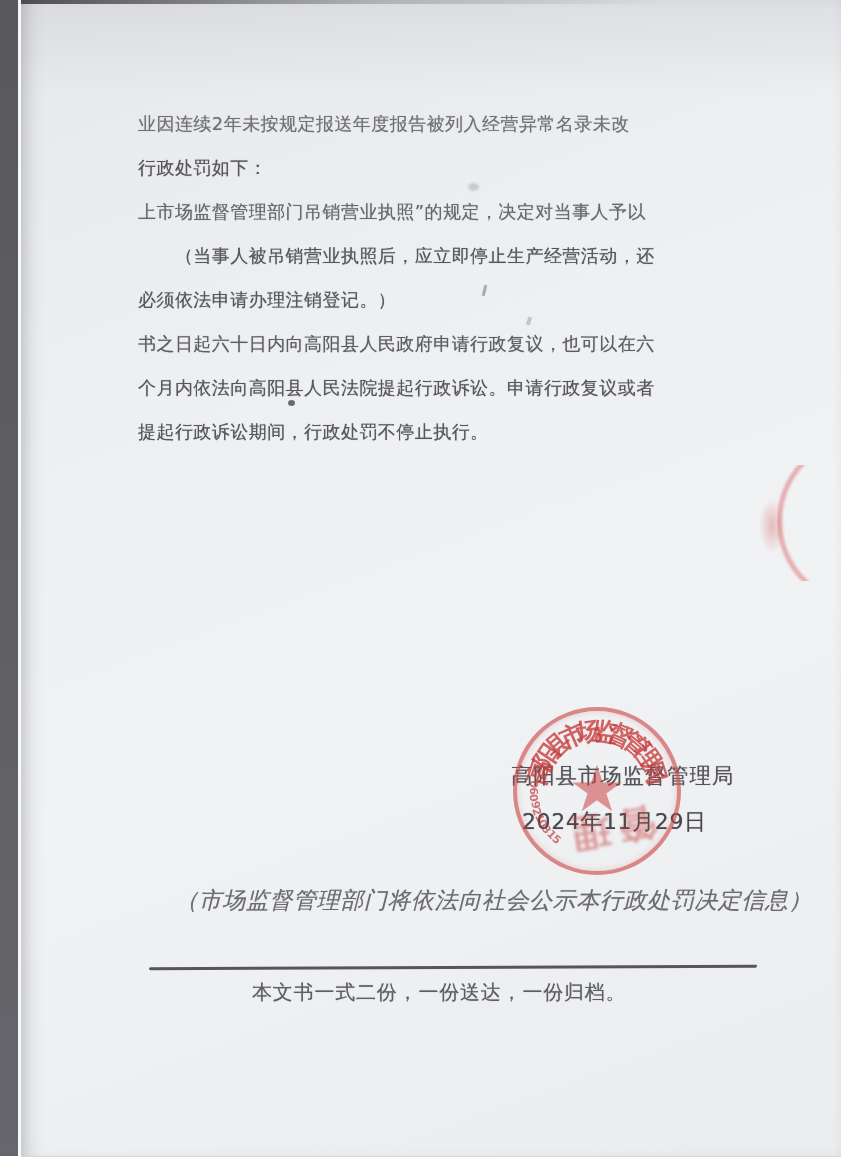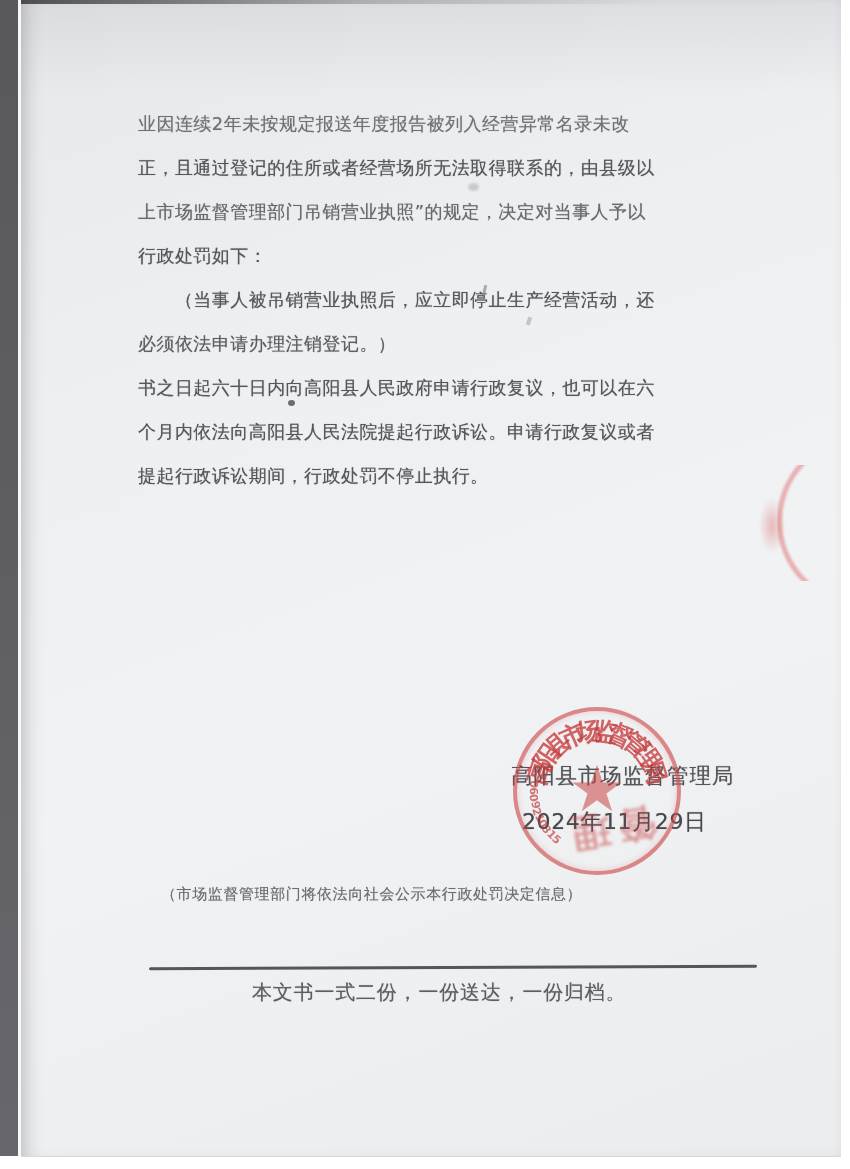--- a/index.html
+++ b/index.html
@@ -25,22 +25,22 @@
   .bline{white-space:pre;height:44px;}
   .bline:nth-child(1){opacity:.82;}
   .bline:nth-child(3){opacity:.88;}
   .bline:nth-child(6){opacity:.95;}
   
   .sig-org{position:absolute;left:450px;top:761px;font-size:21.5px;letter-spacing:.8px;
     color:#46464c;text-shadow:0 0 .9px rgba(70,70,78,.6);opacity:.92;white-space:pre;margin-left:40px;}
   .sig-date{position:absolute;left:501px;top:807px;font-size:22px;letter-spacing:.6px;
     color:#3f3f45;text-shadow:0 0 .9px rgba(70,70,78,.6);opacity:.95;white-space:pre;}
   
-  .footnote{position:absolute;left:140px;top:885px;font-size:15px;letter-spacing:.6px;
-    color:#55555c;text-shadow:0 0 .8px rgba(80,80,88,.55);opacity:.85;white-space:pre;}
+  .footnote{position:absolute;left:154px;top:885px;font-size:23px;letter-spacing:.6px;
+    color:#55555c;text-shadow:0 0 .8px rgba(80,80,88,.55);opacity:.85;white-space:pre;font-style:italic;}
   .rule{position:absolute;left:128px;top:966px;width:608px;height:2.6px;background:#3b3b40;
     transform:rotate(-.25deg);opacity:.85;border-radius:2px;}
   .footer-note{position:absolute;left:231px;top:979px;font-size:20px;letter-spacing:.8px;
     color:#4a4a50;text-shadow:0 0 .9px rgba(70,70,78,.6);opacity:.88;white-space:pre;}
   
   .seal{position:absolute;left:492px;top:707px;width:168px;height:168px;filter:blur(.4px);}
   .seal-ring{position:absolute;left:0;top:0;width:168px;height:168px;border-radius:50%;
     border:4.5px solid rgba(203,70,70,.62);box-sizing:border-box;
     box-shadow:inset 0 0 6px rgba(210,90,90,.25);}
   .seal-star{position:absolute;left:42px;top:40px;width:84px;height:84px;line-height:84px;
@@ -75,23 +75,22 @@
 <div class="stage">
   <div class="scan-strip"></div>
   <div class="strip-gap"></div>
 
   <div class="page">
     <div class="top-shade"></div>
     <div class="top-edge-artifact"></div>
 
     <div class="body-text" id="body-lines">
         <div class="bline">业因连续2年未按规定报送年度报告被列入经营异常名录未改</div>
-        <div class="bline">正，且通过登记的住所或者经营场所无法取得联系的，由县级以</div>
+        <div class="bline">行政处罚如下：</div>
         <div class="bline">上市场监督管理部门吊销营业执照”的规定，决定对当事人予以</div>
-        <div class="bline">行政处罚如下：</div>
         <div class="bline">　　（当事人被吊销营业执照后，应立即停止生产经营活动，还</div>
         <div class="bline">必须依法申请办理注销登记。）</div>
         <div class="bline">书之日起六十日内向高阳县人民政府申请行政复议，也可以在六</div>
         <div class="bline">个月内依法向高阳县人民法院提起行政诉讼。申请行政复议或者</div>
         <div class="bline">提起行政诉讼期间，行政处罚不停止执行。</div>
       </div>
 
     <div class="sig-org">高阳县市场监督管理局</div>
     <div class="sig-date">2024年11月29日</div>
 

